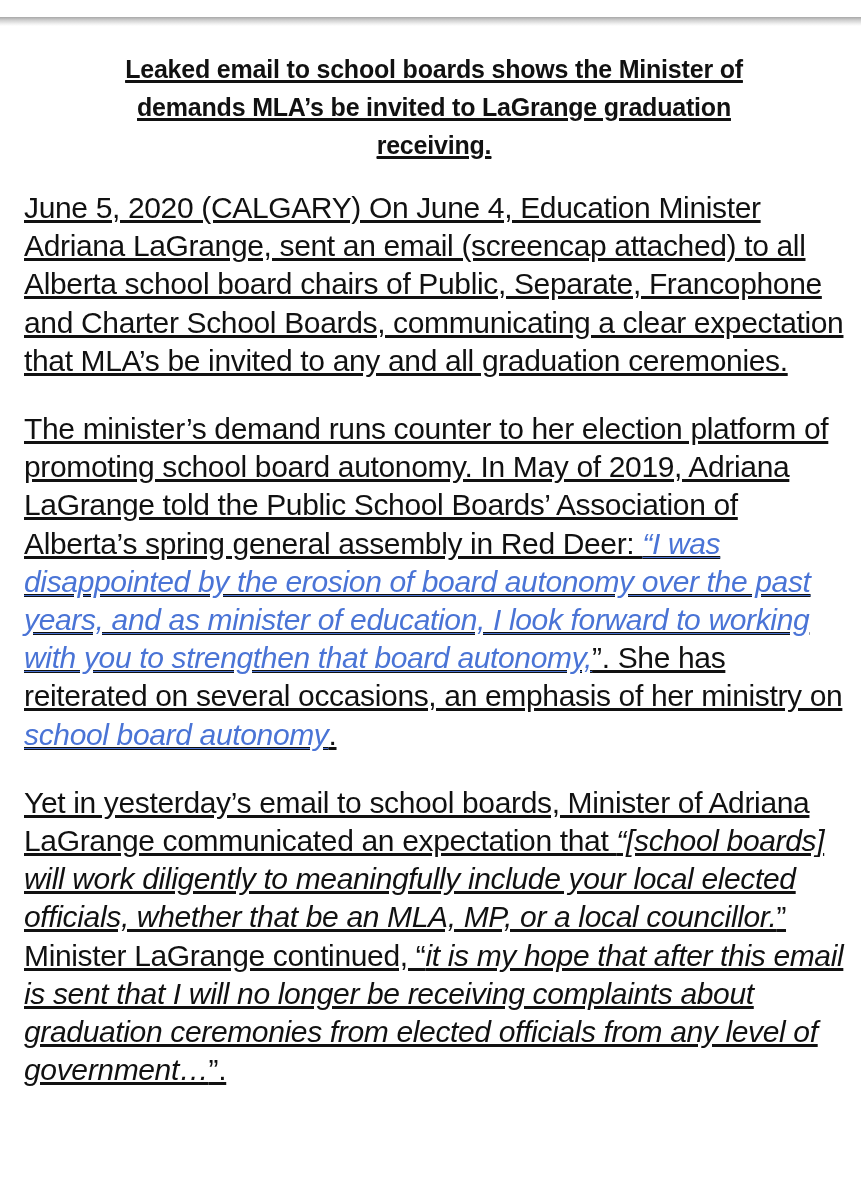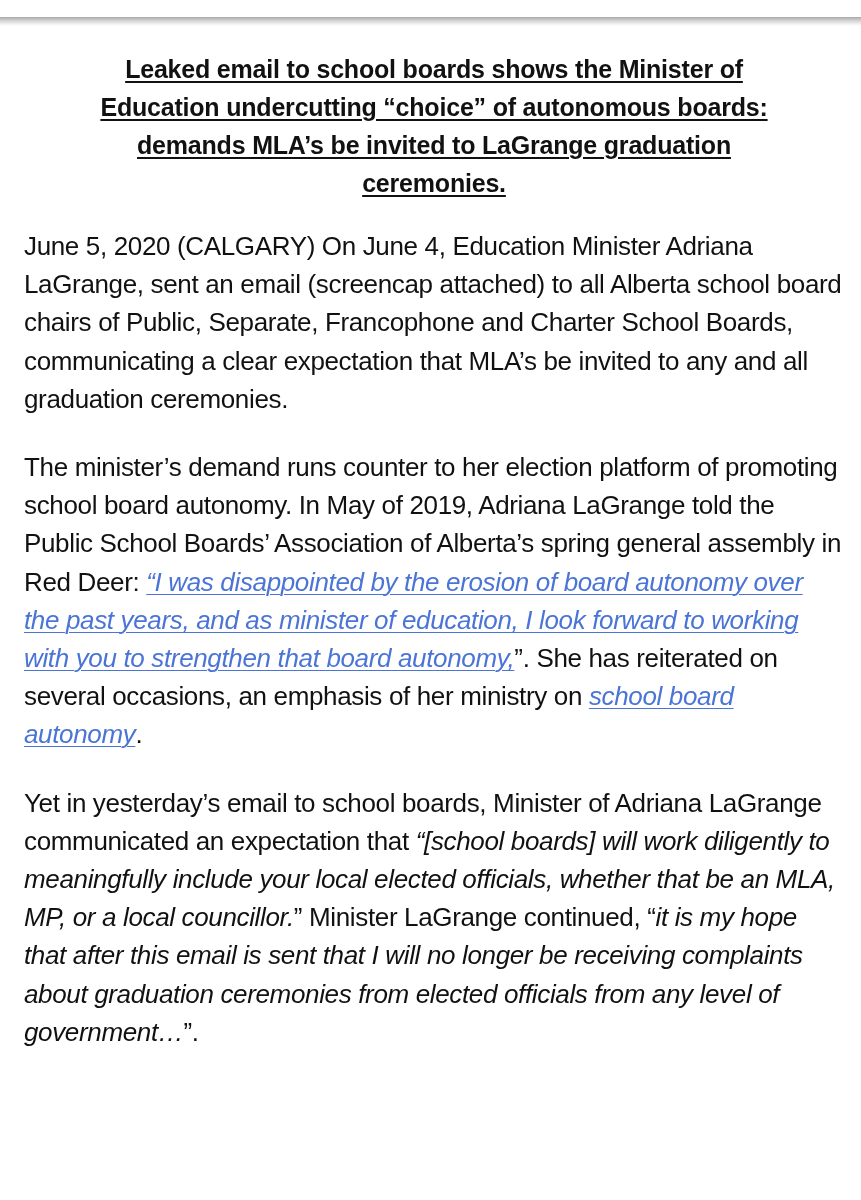--- a/index.html
+++ b/index.html
@@ -27,38 +27,39 @@
       left: 0; top: 17px;
       width: 861px;
       height: 9px;
       background: linear-gradient(to bottom, #a8a8a8 0%, #cfcfcf 35%, #efefef 75%, #ffffff 100%);
     }
     .doc {
       position: absolute;
       left: 24px;
       top: 50px;
       width: 820px;
+      text-decoration: underline;
     }
     .headline {
       margin: 0;
       text-align: center;
       font-family: "Liberation Sans", sans-serif;
       font-weight: bold;
       font-size: 25px;
       line-height: 38px;
       letter-spacing: -0.2px;
       text-decoration: underline;
       text-decoration-thickness: 2px;
       text-underline-offset: 3px;
       color: #111111;
     }
     .headline span { display: block; }
     p.para {
       margin: 0;
-      font-size: 26px;
+      font-size: 30px;
       line-height: 38.2px;
       letter-spacing: -0.35px;
       color: #111111;
     }
     .p1 { margin-top: 25px !important; }
     .p2 { margin-top: 30px !important; }
     .p3 { margin-top: 30px !important; }
     .link {
       color: #4a74d6;
       font-style: italic;
@@ -72,23 +73,22 @@
 </head>
 <body>
 
 <div class="top-strip"></div>
 <div class="top-shadow"></div>
 
 <div class="doc">
 
   <h1 class="headline">
     <span>Leaked email to school boards shows the Minister of </span>
-    <span>Education undercutting “choice” of autonomous boards: </span>
     <span>demands MLA’s be invited to LaGrange graduation </span>
-    <span>ceremonies. </span>
+    <span>receiving. </span>
   </h1>
 
   <p class="para p1">June 5, 2020 (CALGARY) On June 4, Education Minister Adriana LaGrange, sent an email (screencap attached) to all Alberta school board chairs of Public, Separate, Francophone and Charter School Boards, communicating a clear expectation that MLA’s be invited to any and all graduation ceremonies.</p>
 
   <p class="para p2"><span>The minister’s demand runs counter to her election platform of promoting school board autonomy. In May of 2019, Adriana LaGrange told the Public School Boards’ Association of Alberta’s spring general assembly in Red Deer: </span><a class="link">“I was disappointed by the erosion of board autonomy over the past years, and as minister of education, I look forward to working with you to strengthen that board autonomy,</a><span>”. She has reiterated on several occasions, an emphasis of her ministry on </span><a class="link">school board autonomy</a><span>.</span></p>
 
   <p class="para p3"><span>Yet in yesterday’s email to school boards, Minister of Adriana LaGrange communicated an expectation that </span><span class="ital">“[school boards] will work diligently to meaningfully include your local elected officials, whether that be an MLA, MP, or a local councillor.</span><span>” Minister LaGrange continued, “</span><span class="ital">it is my hope that after this email is sent that I will no longer be receiving complaints about graduation ceremonies from elected officials from any level of government…</span><span>”.</span></p>
 
 </div>
 

